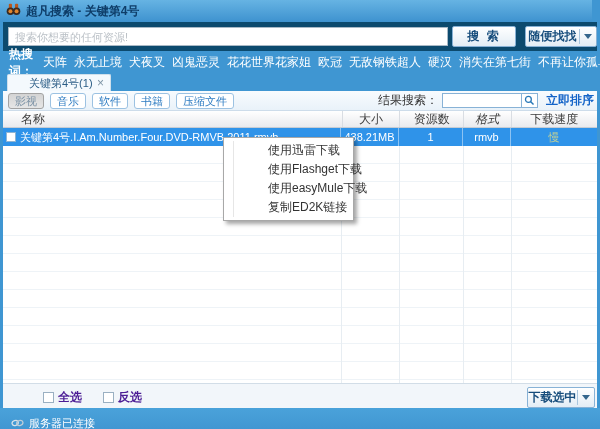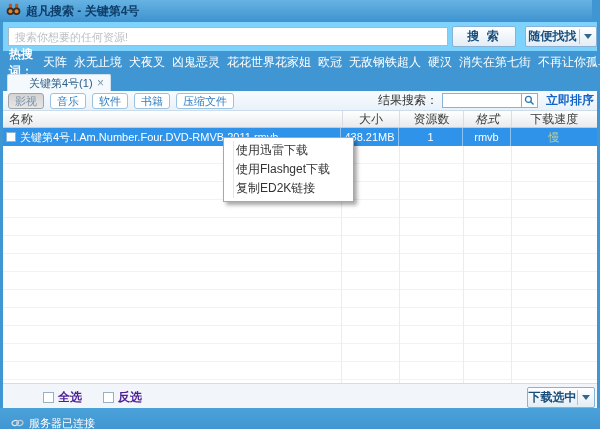--- a/index.html
+++ b/index.html
@@ -6,21 +6,21 @@
   body { font-family:"Liberation Sans", sans-serif; background:#888; }
   .window { position:relative; width:600px; height:429px; background:#3f96d2; overflow:hidden;
             font-family:"Liberation Sans", sans-serif; }
 
   
   .titlebar { position:absolute; left:0; top:0; width:592px; height:22px;
               background:linear-gradient(#66b3e3,#3e92cf); display:flex; align-items:center; padding-left:6px; }
   .titlebar .title { font-size:12px; font-weight:bold; color:#0e3d68; margin-left:5px; }
 
   
-  .search-band { position:absolute; left:3px; top:22px; width:594px; height:29px; background:#7dd3fc; }
+  .search-band { position:absolute; left:3px; top:22px; width:594px; height:29px; background:#0c4a6e; }
   .search-input { position:absolute; left:5px; top:5px; width:440px; height:19px;
                   border:1px solid #a9b9c6; font-size:11px; color:#444; padding:0 6px; outline:none;
                   font-family:"Liberation Sans", sans-serif; }
   .search-input::placeholder { color:#b9bfc5; }
   .btn { background:linear-gradient(#ffffff,#e3edf5); border:1px solid #88b2d6; border-radius:2px;
          color:#174d7c; font-weight:bold; font-size:12px; cursor:pointer; }
   .search-btn { position:absolute; left:449px; top:4px; width:64px; height:21px;
                 display:flex; align-items:center; justify-content:center; letter-spacing:2px; }
   .lucky-btn { position:absolute; left:522px; top:4px; width:72px; height:21px;
                display:flex; align-items:center; }
@@ -57,21 +57,21 @@
               font-size:11px; padding:0 3px; font-family:"Liberation Sans", sans-serif; }
   .rs-mag { width:16px; height:15px; border:1px solid #88b2d6; border-left:none; background:#fff;
             display:flex; align-items:center; justify-content:center; cursor:pointer; }
   .sort-link { color:#1464c8; font-weight:bold; margin-left:8px; cursor:pointer; }
 
   
   .thead { position:absolute; left:3px; top:111px; width:594px; height:17px;
            background:linear-gradient(#ffffff,#e9eaee); border-bottom:1px solid #c6ccd4;
            display:flex; font-size:12px; color:#3c3c3c; }
   .th { display:flex; align-items:center; justify-content:center; border-right:1px solid #d9dde3; cursor:pointer; }
-  .th.c-name { width:342px; justify-content:flex-start; padding-left:6px;font-family:Liberation Serif, serif; }
+  .th.c-name { width:342px; justify-content:flex-start; padding-left:18px;font-family:Liberation Serif, serif; }
   .th.c-size { width:58px; } .th.c-res { width:64px; } .th.c-fmt { width:48px;font-style:italic; }
   .th.c-speed { width:86px; border-right:none; }
 
   
   .tbody { position:absolute; left:3px; top:128px; width:594px; height:255px;
            background:repeating-linear-gradient(to bottom,#ffffff 0 17px,#eef3f7 17px 18px); }
   .vline { position:absolute; top:0; bottom:0; width:1px; background:#e7edf2; }
   .vl1 { left:338px; } .vl2 { left:396px; } .vl3 { left:460px; } .vl4 { left:508px; }
 
   .row.selected { position:absolute; left:0; top:0; width:594px; height:18px; background:#2f93e9;
@@ -82,21 +82,21 @@
   .cell.c-size { width:58px; } .cell.c-res { width:64px; } .cell.c-fmt { width:48px; }
   .cell.c-speed { width:86px; border-right:none; color:#c9d392; }
   .row-cb { width:10px; height:10px; background:#fff; border:1px solid #8fb4d2; margin-right:4px; flex:none; }
 
   
   .context-menu { position:absolute; left:223px; top:137px; width:131px; background:#fff;
                   border:1px solid #a8a8a8; box-shadow:3px 3px 4px rgba(0,0,0,.35);
                   padding:3px 1px; z-index:10; }
   .menu-gutter { position:absolute; left:9px; top:3px; bottom:3px; width:1px; background:#e6e6e6; }
   .menu-item { height:19px; line-height:19px; padding-left:11px; font-size:12px; color:#333;
-               cursor:pointer; white-space:nowrap; }
+               cursor:pointer; white-space:nowrap;margin-left:32px; }
 
   
   .footer { position:absolute; left:3px; top:383px; width:594px; height:25px;
             background:#f2f6fa; border-top:1px solid #d2dde7; }
   .fcb { position:absolute; top:5px; display:flex; align-items:center; font-size:12px;
          color:#4c1d95; font-weight:bold; cursor:pointer; }
   .fcb.all { left:40px; } .fcb.inv { left:100px; }
   .cbbox { width:11px; height:11px; background:#fff; border:1px solid #9ab0c2; margin-right:4px; }
   .dl-btn { position:absolute; right:2px; top:3px; width:68px; height:21px;
             display:flex; align-items:center;margin-left:35px; }
@@ -203,20 +203,21 @@
       <span class="cell c-res">1</span>
       <span class="cell c-fmt">rmvb</span>
       <span class="cell c-speed">慢</span>
     </div>
   </div>
 
   <div class="context-menu">
     <span class="menu-gutter"></span>
     <div class="menu-item">使用迅雷下载</div>
     <div class="menu-item">使用Flashget下载</div>
+    <div class="menu-item">使用easyMule下载</div>
     <div class="menu-item">复制ED2K链接</div>
   </div>
 
   <div class="footer">
     <span class="fcb all">
       <span class="cbbox"></span>
       <span>全选</span>
     </span>
     <span class="fcb inv">
       <span class="cbbox"></span>

